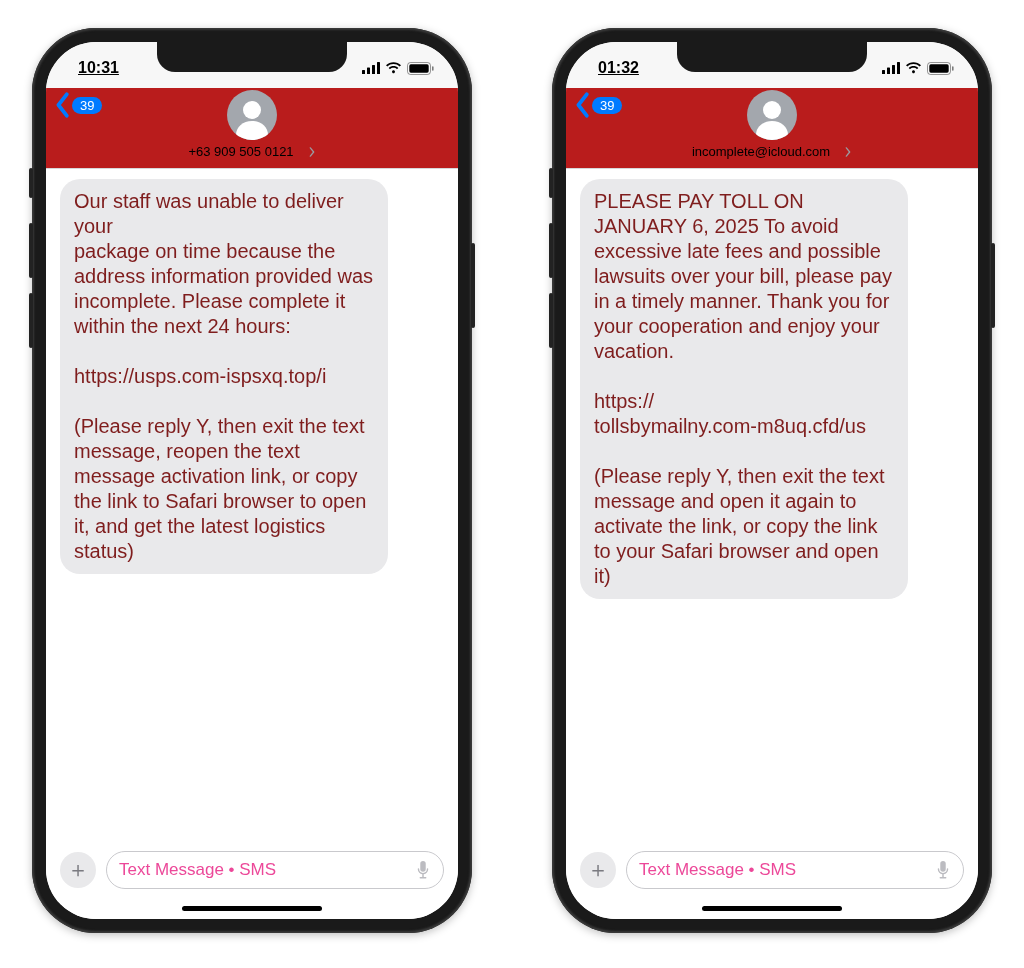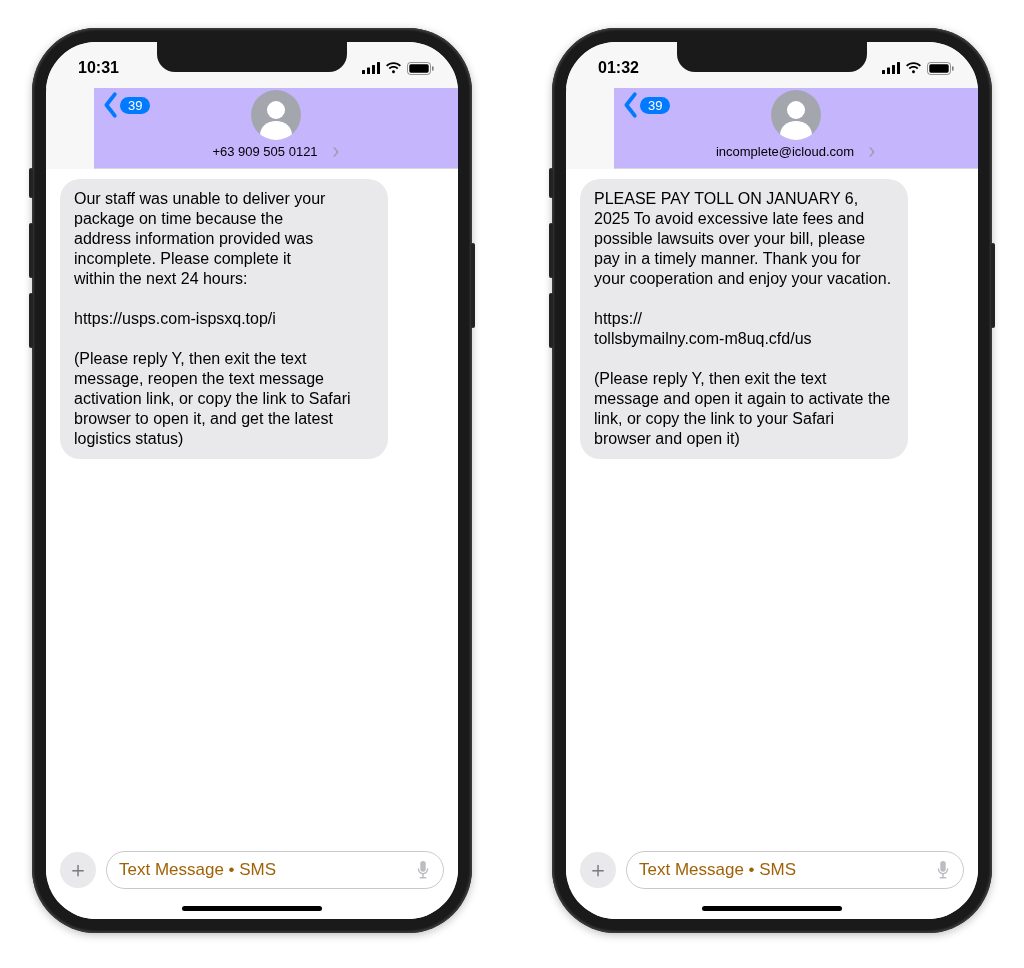--- a/index.html
+++ b/index.html
@@ -70,33 +70,33 @@
     height: 40px;
     display: flex;
     align-items: center;
     justify-content: space-between;
     padding: 6px 24px 0 32px;
     font-size: 16px;
     font-weight: 600;
     color: #000;
     background: #f7f7f7;
     flex-shrink: 0;
+    text-decoration: underline;
   }
   .status-right { display: flex; align-items: center; gap: 5px; }
   .status-right svg { display: block; }
 
   
   .nav {
-    background: #c4b5fd;
+    background: #b91c1c;
     border-bottom: 1px solid #d7d7d9;
     text-align: center;
     padding: 2px 0 8px;
     position: relative;
     flex-shrink: 0;
-    margin-left: 48px;
   }
   .back {
     position: absolute;
     left: 8px;
     top: 4px;
     display: flex;
     align-items: center;
     color: #007aff;
     font-size: 17px;
     font-weight: 400;
@@ -135,25 +135,25 @@
   
   .conversation {
     flex: 1;
     background: #fff;
     overflow: hidden;
     padding: 10px 14px 0 14px;
     position: relative;
   }
   .bubble {
     background: #e9e9eb;
-    color: #000000;
+    color: #7f1d1d;
     border-radius: 20px;
     padding: 10px 14px;
     max-width: 300px;
-    font-size: 16px;
+    font-size: 20px;
     line-height: 1.25;
     white-space: pre-wrap;
     font-weight: 500;
     word-wrap: break-word;
   }
 
   
   .inputbar {
     flex-shrink: 0;
     background: #fff;
@@ -176,21 +176,21 @@
     flex: 1;
     height: 36px;
     border: 1.3px solid #c9c9cd;
     border-radius: 20px;
     display: flex;
     align-items: center;
     padding: 0 12px;
     justify-content: space-between;
   }
   .msg-field .ph {
-    color: #a16207;
+    color: #ec4899;
     font-size: 17px;
   }
   .mic { color: #bcbcc1; }
   .mic svg { width: 16px; height: 20px; display: block; }
 
   .home-indicator {
     position: absolute;
     bottom: 8px;
     left: 50%;
     transform: translateX(-50%);

